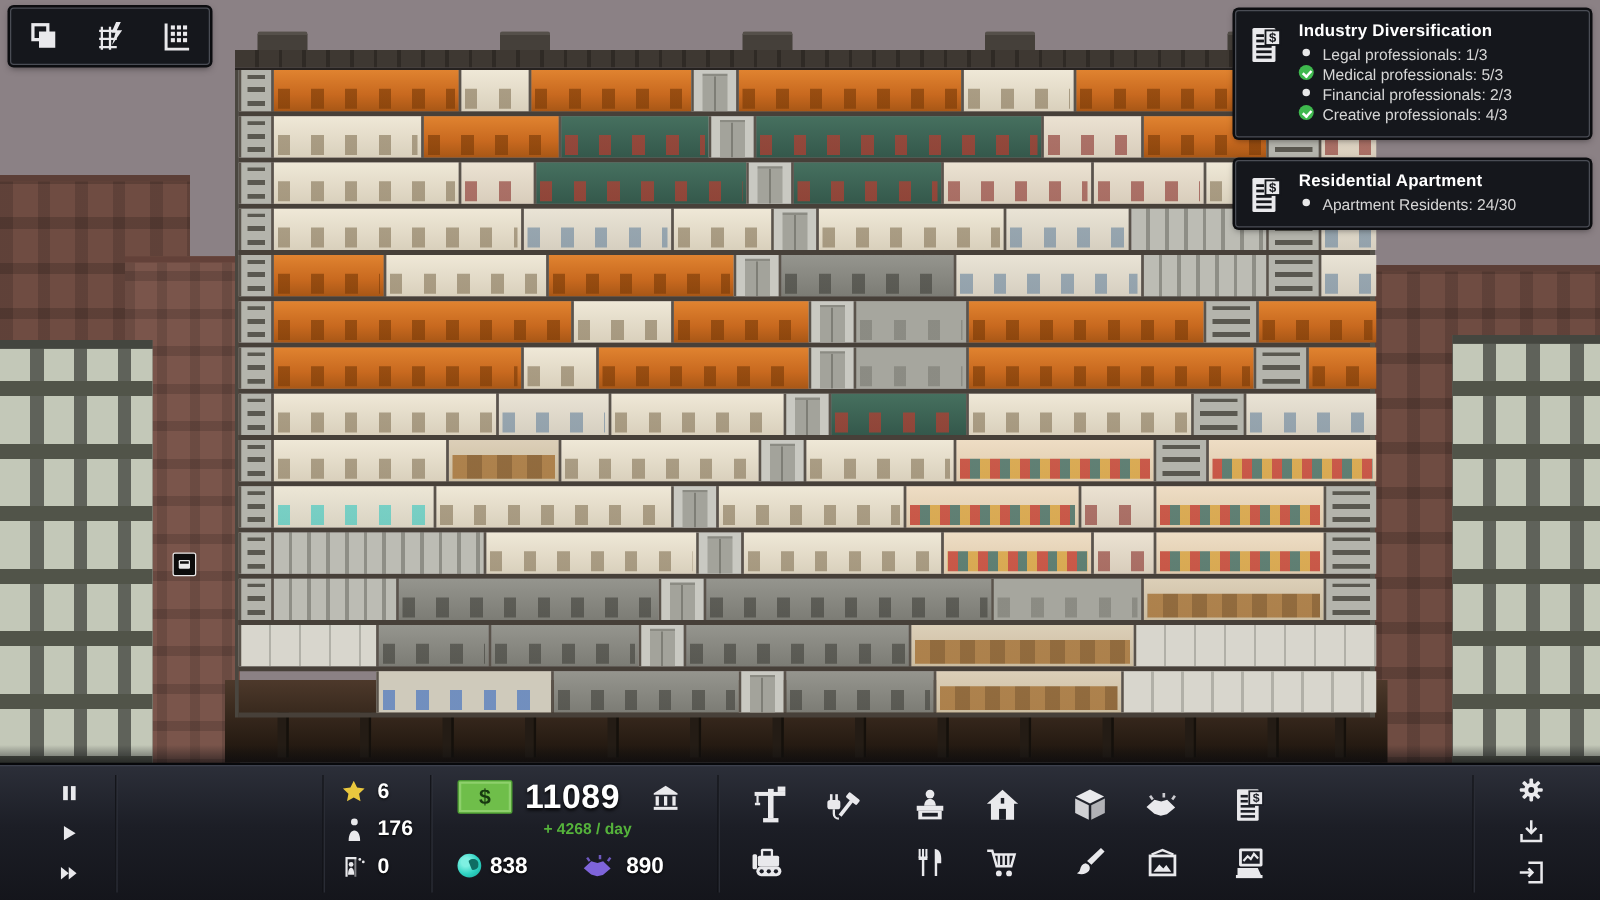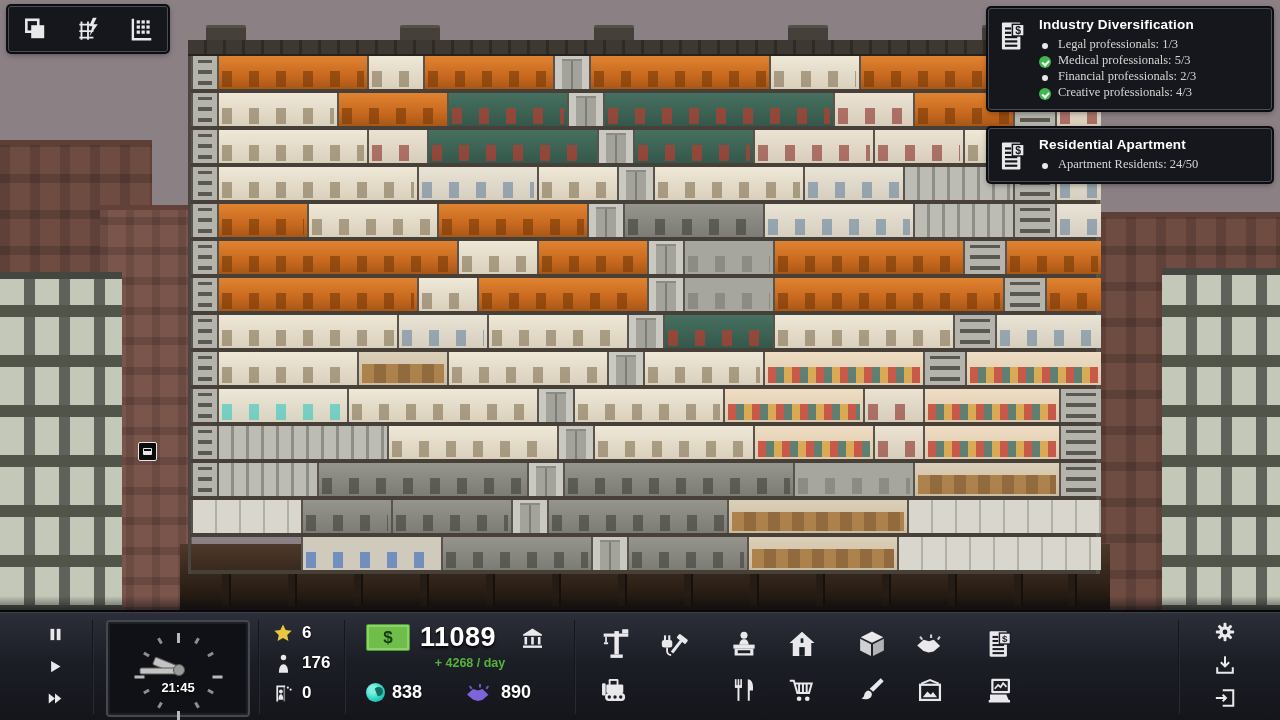--- a/index.html
+++ b/index.html
@@ -73,21 +73,21 @@
     box-shadow:0 0 0 2px #0c0d10, 0 2px 6px rgba(0,0,0,.5);}
 
   
   .mini-toolbar{left:8px;top:6px;width:158px;height:44px;display:flex;align-items:center;justify-content:space-around;}
   .mini-btn{width:42px;height:34px;display:flex;align-items:center;justify-content:center;cursor:pointer;}
 
   
   .notif{left:988px;width:284px;padding:8px 10px 9px 10px;box-sizing:border-box;display:flex;gap:10px;}
   .notif-icon{flex:0 0 30px;padding-top:3px;}
   .notif-title{color:#fff;font-weight:bold;font-size:13.5px;margin-bottom:4px;letter-spacing:.2px;}
-  .notif-item{display:flex;align-items:flex-end;gap:7px;color:#d6d6d6;font-size:12.5px;line-height:16px;font-family:Liberation Serif, serif;}
+  .notif-item{display:flex;align-items:flex-start;gap:7px;color:#d6d6d6;font-size:12.5px;line-height:16px;}
   .bullet{flex:0 0 12px;height:12px;display:inline-block;position:relative;}
   .bullet[data-state="open"]::after{content:"";position:absolute;left:3px;top:3px;width:6px;height:6px;border-radius:50%;background:#e8e8e8;}
   .bullet[data-state="done"]{background:#3fb94e;border-radius:50%;}
   .bullet[data-state="done"]::after{content:"";position:absolute;left:3px;top:3.5px;width:5px;height:2.5px;border-left:2px solid #fff;border-bottom:2px solid #fff;transform:rotate(-48deg);}
 
   
   .toolbar{position:absolute;left:0;top:610px;width:1280px;height:110px;
     background:linear-gradient(#2c2f39 0%,#1c1e26 45%,#14151b 100%);
     border-top:2px solid #07080b;box-shadow:inset 0 1px 0 #3c404c;}
   .sep{position:absolute;top:8px;height:94px;width:2px;background:linear-gradient(90deg,#0c0d11,#31343e);}
@@ -414,21 +414,21 @@
             <rect x="4.5" y="9.5" width="5" height="1.8"></rect>
           </g>
         <rect class="ic" x="10.5" y="3.5" width="9.5" height="9.5" stroke="#15171c" stroke-width="1.2"></rect>
         <text x="15.2" y="11" font-size="8.5" font-weight="bold" fill="#15171c" text-anchor="middle" font-family="Liberation Sans, sans-serif">$</text>
       </svg>
     </div>
     <div>
       <div class="notif-title">Residential Apartment</div>
       <div class="notif-item">
         <span class="bullet" data-state="open"></span>
-        <span>Apartment Residents: 24/50</span>
+        <span>Apartment Residents: 24/30</span>
       </div>
     </div>
   </div>
 
   <div class="toolbar">
     <div class="sep" style="left:92px;"></div>
     <div class="sep" style="left:258px;"></div>
     <div class="sep" style="left:344px;"></div>
     <div class="sep" style="left:574px;"></div>
     <div class="sep" style="left:1178px;"></div>
@@ -450,40 +450,20 @@
       <div class="speed-btn">
         <svg width="18" height="15" viewBox="0 0 24 24">
             <g class="ic">
               <path d="M2 4l10 8-10 8z"></path>
               <path d="M12 4l10 8-10 8z"></path>
             </g>
           </svg>
       </div>
     </div>
 
-    <div class="clock">
-      <div class="clock-face" id="clockface">
-          <div class="tick" style="height: 6px; opacity: 0.75; transform: rotate(330deg) translateY(-34px); transform-origin: 50% 100%;"></div>
-          <div class="tick" style="height: 6px; opacity: 0.75; transform: rotate(300deg) translateY(-34px); transform-origin: 50% 100%;"></div>
-          <div class="tick" style="height: 10px; opacity: 1; transform: rotate(270deg) translateY(-34px); transform-origin: 50% 100%;"></div>
-          <div class="tick" style="height: 6px; opacity: 0.75; transform: rotate(240deg) translateY(-34px); transform-origin: 50% 100%;"></div>
-          <div class="tick" style="height: 6px; opacity: 0.75; transform: rotate(210deg) translateY(-34px); transform-origin: 50% 100%;"></div>
-          <div class="tick" style="height: 10px; opacity: 1; transform: rotate(180deg) translateY(-34px); transform-origin: 50% 100%;"></div>
-          <div class="tick" style="height: 6px; opacity: 0.75; transform: rotate(150deg) translateY(-34px); transform-origin: 50% 100%;"></div>
-          <div class="tick" style="height: 6px; opacity: 0.75; transform: rotate(120deg) translateY(-34px); transform-origin: 50% 100%;"></div>
-          <div class="tick" style="height: 10px; opacity: 1; transform: rotate(90deg) translateY(-34px); transform-origin: 50% 100%;"></div>
-          <div class="tick" style="height: 6px; opacity: 0.75; transform: rotate(60deg) translateY(-34px); transform-origin: 50% 100%;"></div>
-          <div class="tick" style="height: 6px; opacity: 0.75; transform: rotate(30deg) translateY(-34px); transform-origin: 50% 100%;"></div>
-          <div class="tick" style="height: 10px; opacity: 1; transform: rotate(0deg) translateY(-34px); transform-origin: 50% 100%;"></div>
-        <div class="hand hour" style="transform:rotate(292deg);"></div>
-        <div class="hand minute" style="transform:rotate(270deg);"></div>
-        <div class="clock-pin"></div>
-        <div class="clock-time">21:45</div>
-      </div>
-    </div>
 
     <div class="stats">
       <div class="stat-row">
         <span class="stat-ic">
           <svg width="20" height="20" viewBox="0 0 24 24">
               <path fill="#e9c73e" d="M12 1.8l3.2 6.7 7.2.9-5.3 5 1.4 7.2L12 18l-6.5 3.6 1.4-7.2-5.3-5 7.2-.9z"></path>
             </svg>
         </span>
         <span class="stat-val">6</span>
       </div>

